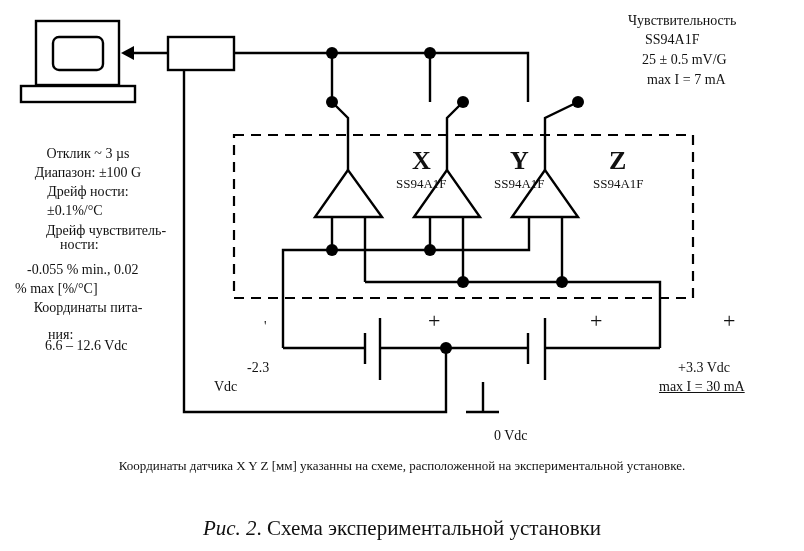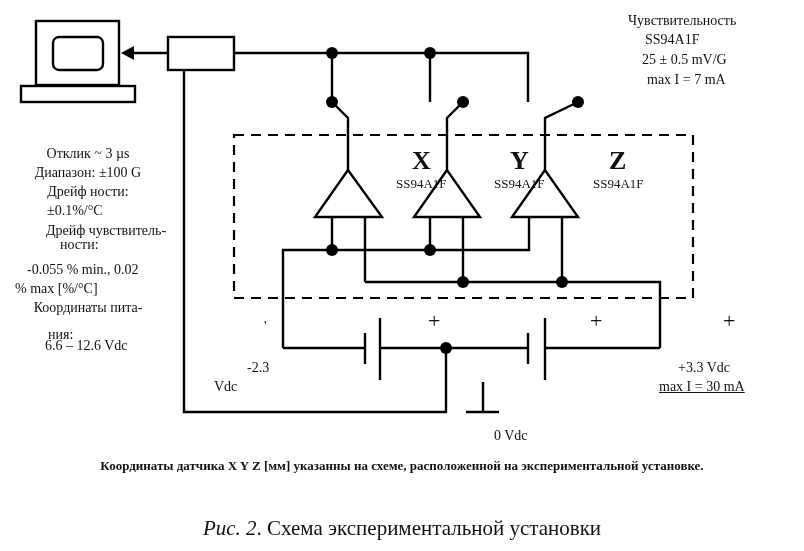--- a/index.html
+++ b/index.html
@@ -4,21 +4,21 @@
 <style>
   html, body { margin:0; padding:0; background:#ffffff; }
   body { width:804px; height:551px; position:relative; overflow:hidden;
          font-family:"Liberation Serif","DejaVu Serif",serif; color:#111; }
   svg.diagram { position:absolute; left:0; top:0; }
   .txt { position:absolute; white-space:nowrap; font-size:14px; line-height:17px; }
   .center { text-align:center; }
   .axis-label { position:absolute; font-weight:bold; font-size:26px; line-height:26px; }
   .model-label { position:absolute; font-size:13px; line-height:14px; }
   .caption-note { position:absolute; left:0; width:804px; top:458px; text-align:center;
-                  font-size:13px;font-weight:bold; }
+                  font-size:13px; }
   .caption { position:absolute; left:0; width:804px; top:516px; text-align:center; font-size:21px; }
   .caption i { font-style:italic; }
 </style>
 </head>
 <body>
 
 <svg class="diagram" width="804" height="551" viewBox="0 0 804 551">
   <g stroke="#000" stroke-width="2.4" fill="none">
 
     <g>

